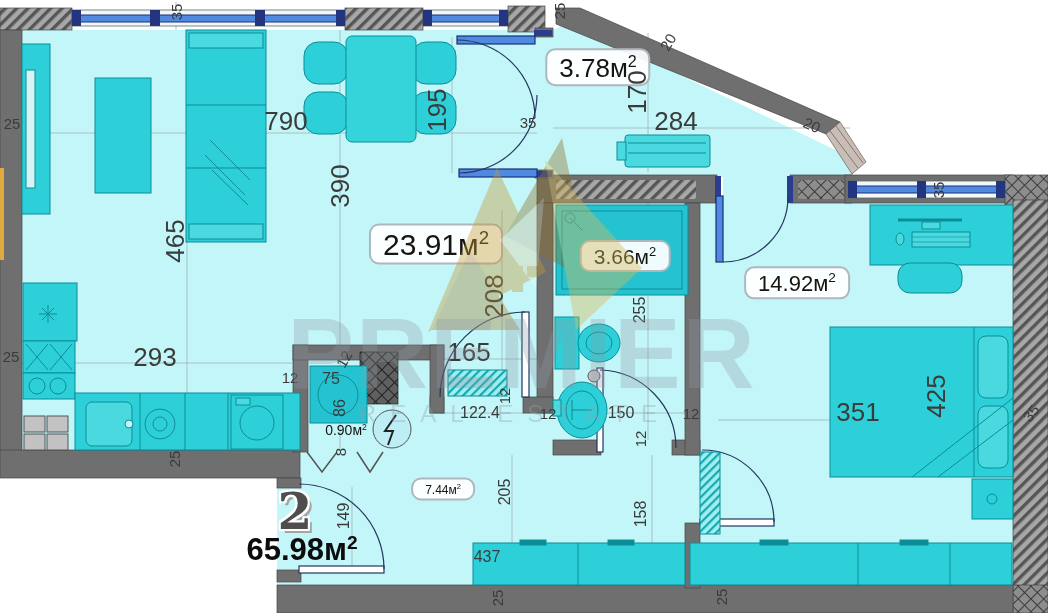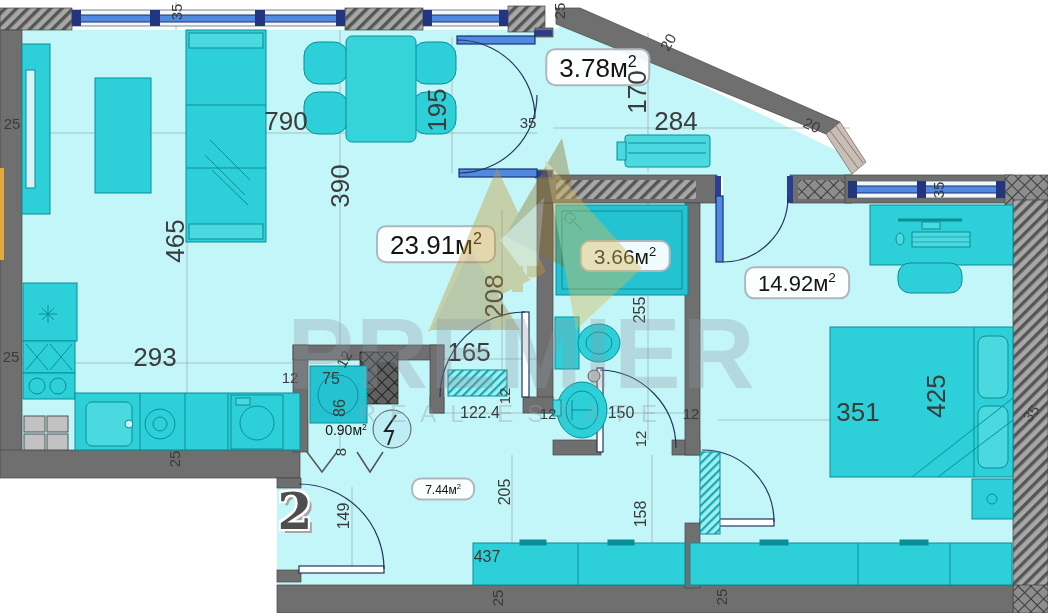--- a/index.html
+++ b/index.html
@@ -300,28 +300,29 @@
       <polyline points="396,415 385,431 393,431 388,445" fill="none" stroke="#222" stroke-width="2"></polyline>
     </g>
     <g>
       <rect x="625" y="135" width="85" height="32" rx="3" fill="#49d9df"></rect>
       <path d="M628,143 h78 M628,153 h78" fill="none"></path>
       <rect x="617" y="142" width="9" height="18" fill="#49d9df"></rect>
     </g>
   </g>
 </svg>
 
-<div class="alabel" style="left:436px;top:244px;font-size:26px"><span>23.91</span><span>м</span><sup>2</sup></div>
+<div class="alabel" style="left:436px;top:244px;font-size:30px"><span>23.91</span><span>м</span><sup>2</sup></div>
 <div class="alabel" style="left:598px;top:67px;font-size:26px"><span>3.78</span><span>м</span><sup>2</sup></div>
 <div class="alabel" style="left:625px;top:256px;font-size:21px"><span>3.66</span><span>м</span><sup>2</sup></div>
 <div class="alabel" style="left:797px;top:283px;font-size:22px"><span>14.92</span><span>м</span><sup>2</sup></div>
 <div class="alabel nobox" style="left:346px;top:430px;font-size:14px"><span>0.90</span><span>м</span><sup>2</sup></div>
 <div class="alabel" style="left:443px;top:489px;font-size:12px"><span>7.44</span><span>м</span><sup>2</sup></div>
 
 <div class="unitnum" style="left:295px;top:511px">2</div>
+<div class="total" style="left:302px;top:549px"><span>65.98</span><span>м</span><sup>2</sup></div>
 
 <span class="dim lg" style="left:286px;top:121px">790</span>
 <span class="dim lg" style="left:340px;top:186px;transform:translate(-50%,-50%) rotate(-90deg)">390</span>
 <span class="dim lg" style="left:175px;top:241px;transform:translate(-50%,-50%) rotate(-90deg)">465</span>
 <span class="dim lg" style="left:155px;top:357px">293</span>
 <span class="dim sm" style="left:176px;top:12px;transform:translate(-50%,-50%) rotate(-90deg)">35</span>
 <span class="dim sm" style="left:12px;top:123px">25</span>
 <span class="dim sm" style="left:11px;top:356px">25</span>
 <span class="dim sm" style="left:174px;top:459px;transform:translate(-50%,-50%) rotate(-90deg)">25</span>
 <span class="dim sm" style="left:290px;top:377px">12</span>

